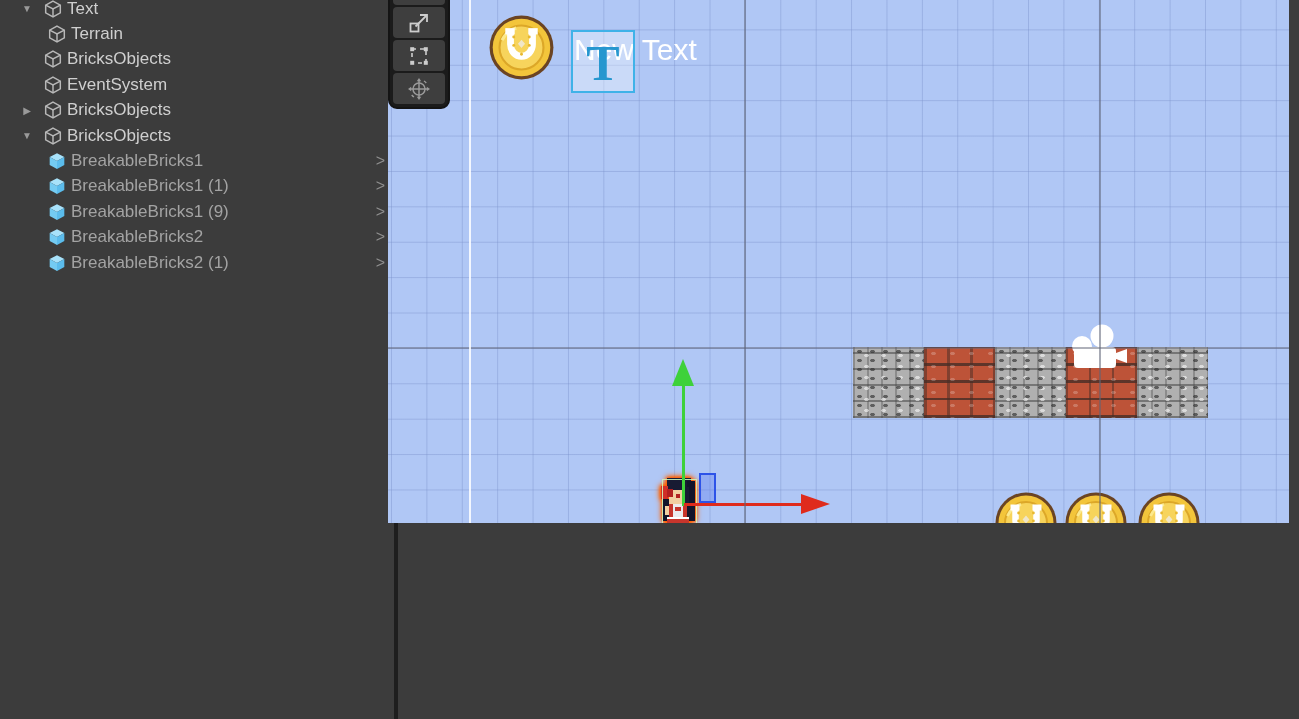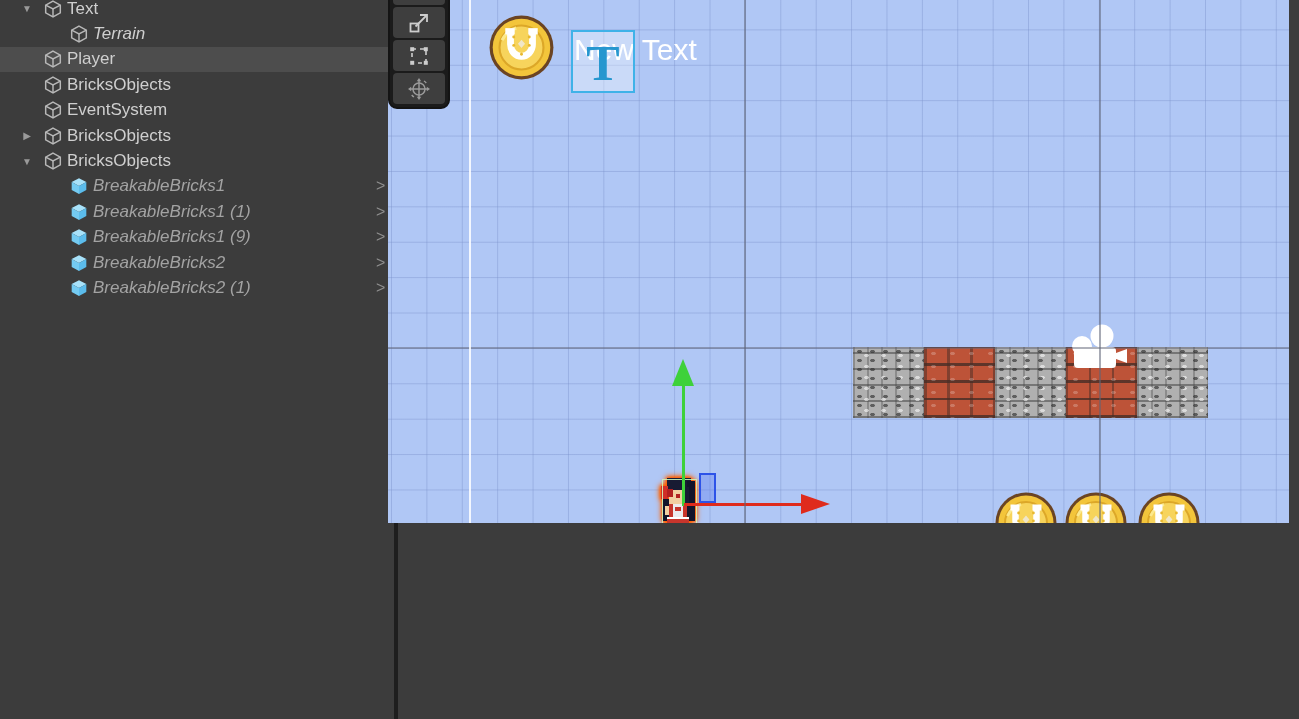--- a/index.html
+++ b/index.html
@@ -10,21 +10,21 @@
   
   #hierarchy{position:absolute;left:0;top:0;width:394px;height:719px;background:#3c3c3c;overflow:hidden;}
   #hierarchy .rows{position:absolute;left:0;top:-4px;width:100%;}
   .h-row{position:relative;height:25.4px;display:flex;align-items:center;color:#cfcfcf;
          font-size:17px;white-space:nowrap;cursor:default;}
   .h-row.selected{background:#4d4d4d;}
   .h-row .fold{position:absolute;left:19px;top:0;width:16px;height:100%;
                display:flex;align-items:center;justify-content:center;
                font-size:10px;color:#9a9a9a;}
   .h-row.lvl0{padding-left:44px;}
-  .h-row.lvl1{padding-left:70px;font-style:italic;}
+  .h-row.lvl1{padding-left:48px;}
   .h-icon{width:18px;height:18px;margin-right:5px;flex:none;display:inline-block;}
   .h-icon svg{display:block;}
   .h-row.prefab .h-label{color:#a3a3a3;}
   .h-chevron{position:absolute;right:9px;top:0;height:100%;display:flex;align-items:center;
              color:#8f8f8f;font-size:16px;}
   #panel-edge{position:absolute;left:394px;top:0;width:4px;height:719px;background:#1e1e1e;}
 
   
   #scene{position:absolute;left:388px;top:0;width:901px;height:523px;overflow:hidden;background:#3d3d3d;}
   #sky{position:absolute;left:0;top:0;width:901px;height:558px;background:#b0c7f5;
@@ -135,33 +135,20 @@
           <span class="fold"></span>
           <span class="h-icon">
             <svg width="18" height="18" viewBox="0 0 16 16">
               <polygon points="8,1 14.5,4.5 14.5,11.5 8,15 1.5,11.5 1.5,4.5" fill="none" stroke="#b8b8b8" stroke-width="1.3"></polygon>
               <polyline points="1.5,4.5 8,8 14.5,4.5" fill="none" stroke="#b8b8b8" stroke-width="1.3"></polyline>
               <line x1="8" y1="8" x2="8" y2="15" stroke="#b8b8b8" stroke-width="1.3"></line>
             </svg>
           </span>
 
           <span class="h-label">Terrain</span>
-
-        </div>
-        <div class="h-row lvl0 selected">
-          <span class="fold"></span>
-          <span class="h-icon">
-            <svg width="18" height="18" viewBox="0 0 16 16">
-              <polygon points="8,1 14.5,4.5 14.5,11.5 8,15 1.5,11.5 1.5,4.5" fill="none" stroke="#b8b8b8" stroke-width="1.3"></polygon>
-              <polyline points="1.5,4.5 8,8 14.5,4.5" fill="none" stroke="#b8b8b8" stroke-width="1.3"></polyline>
-              <line x1="8" y1="8" x2="8" y2="15" stroke="#b8b8b8" stroke-width="1.3"></line>
-            </svg>
-          </span>
-
-          <span class="h-label">Player</span>
 
         </div>
         <div class="h-row lvl0">
           <span class="fold"></span>
           <span class="h-icon">
             <svg width="18" height="18" viewBox="0 0 16 16">
               <polygon points="8,1 14.5,4.5 14.5,11.5 8,15 1.5,11.5 1.5,4.5" fill="none" stroke="#b8b8b8" stroke-width="1.3"></polygon>
               <polyline points="1.5,4.5 8,8 14.5,4.5" fill="none" stroke="#b8b8b8" stroke-width="1.3"></polyline>
               <line x1="8" y1="8" x2="8" y2="15" stroke="#b8b8b8" stroke-width="1.3"></line>
             </svg>

